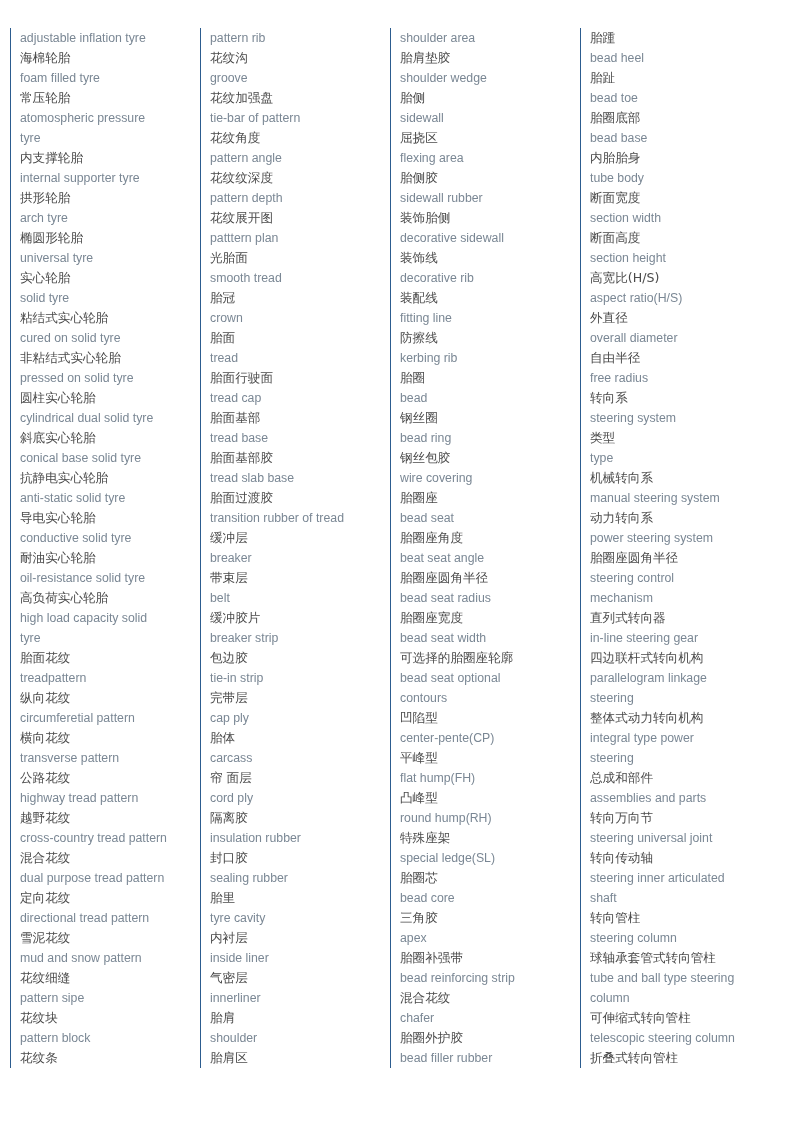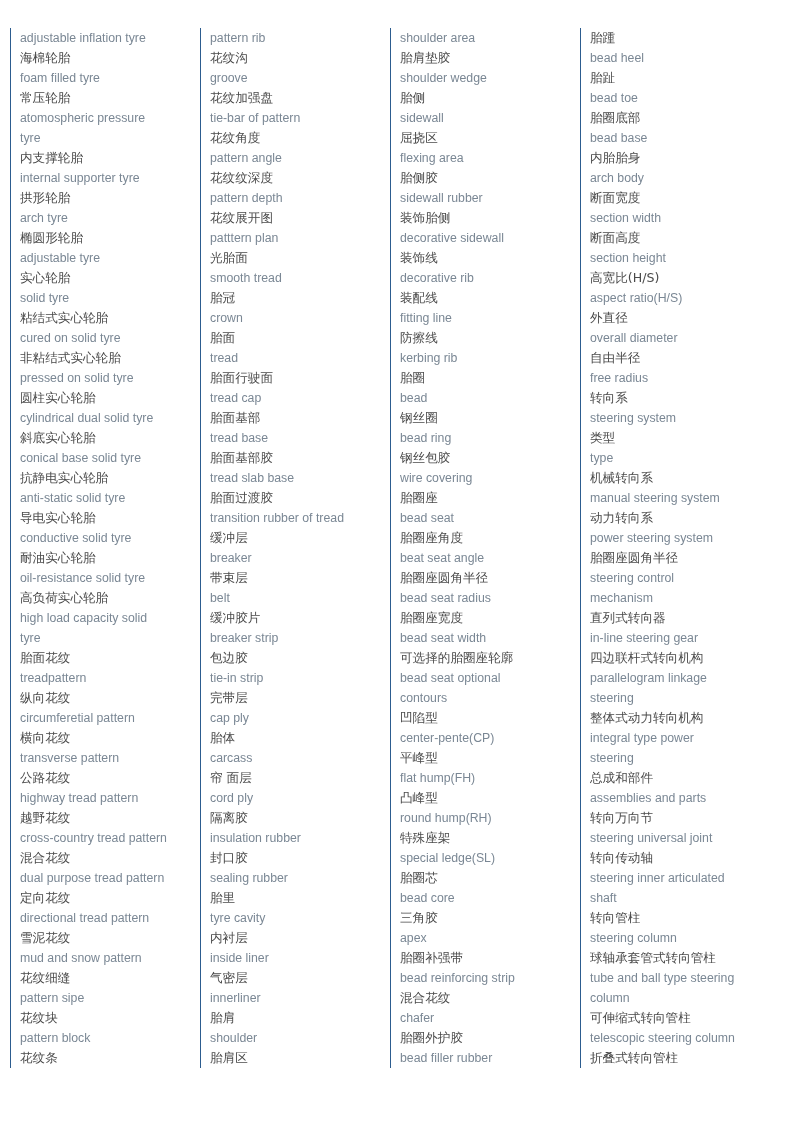--- a/index.html
+++ b/index.html
@@ -56,21 +56,21 @@
       <div class="term zh">海棉轮胎</div>
       <div class="term en">foam filled tyre</div>
       <div class="term zh">常压轮胎</div>
       <div class="term en">atomospheric pressure</div>
       <div class="term en">tyre</div>
       <div class="term zh">内支撑轮胎</div>
       <div class="term en">internal supporter tyre</div>
       <div class="term zh">拱形轮胎</div>
       <div class="term en">arch tyre</div>
       <div class="term zh">椭圆形轮胎</div>
-      <div class="term en">adjustable tyre</div>
+      <div class="term en">universal tyre</div>
       <div class="term zh">实心轮胎</div>
       <div class="term en">solid tyre</div>
       <div class="term zh">粘结式实心轮胎</div>
       <div class="term en">cured on solid tyre</div>
       <div class="term zh">非粘结式实心轮胎</div>
       <div class="term en">pressed on solid tyre</div>
       <div class="term zh">圆柱实心轮胎</div>
       <div class="term en">cylindrical dual solid tyre</div>
       <div class="term zh">斜底实心轮胎</div>
       <div class="term en">conical base solid tyre</div>
@@ -214,21 +214,21 @@
       <div class="term en">bead filler rubber</div>
     </div>
   <div class="glossary-column">
       <div class="term zh">胎踵</div>
       <div class="term en">bead heel</div>
       <div class="term zh">胎趾</div>
       <div class="term en">bead toe</div>
       <div class="term zh">胎圈底部</div>
       <div class="term en">bead base</div>
       <div class="term zh">内胎胎身</div>
-      <div class="term en">arch body</div>
+      <div class="term en">tube body</div>
       <div class="term zh">断面宽度</div>
       <div class="term en">section width</div>
       <div class="term zh">断面高度</div>
       <div class="term en">section height</div>
       <div class="term zh">高宽比(H/S)</div>
       <div class="term en">aspect ratio(H/S)</div>
       <div class="term zh">外直径</div>
       <div class="term en">overall diameter</div>
       <div class="term zh">自由半径</div>
       <div class="term en">free radius</div>

